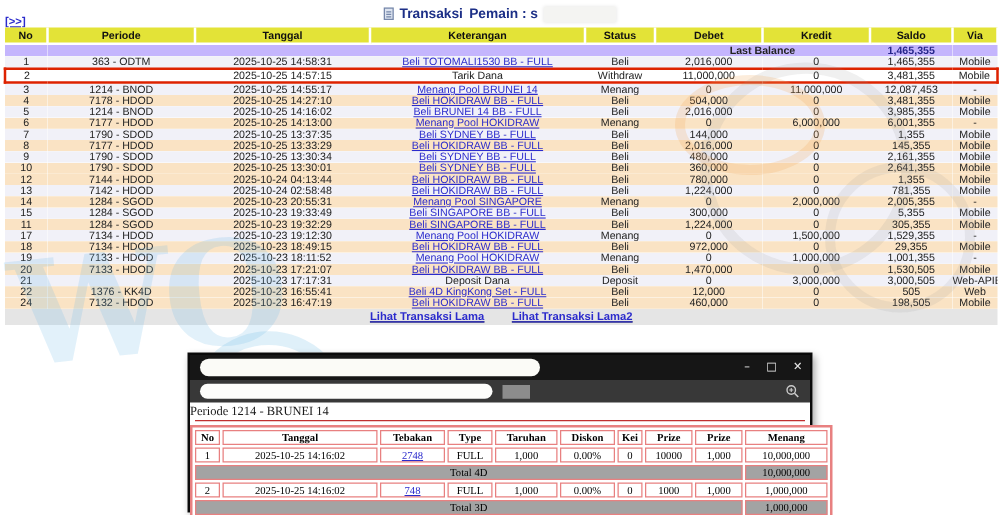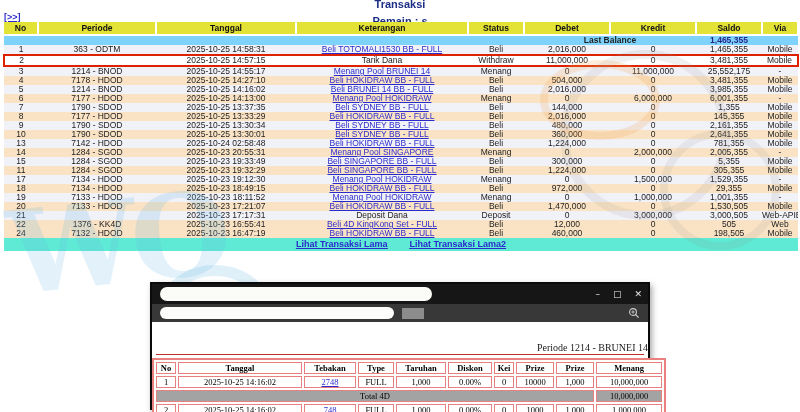--- a/index.html
+++ b/index.html
@@ -2,55 +2,55 @@
 <html><head>
 <meta charset="utf-8">
 <style>
   * { margin:0; padding:0; box-sizing:border-box; }
   html,body { width:800px; height:412px; background:#fff; overflow:hidden;
     font-family:"Liberation Sans", sans-serif; }
   .page { position:relative; width:800px; height:412px; background:#fff; }
 
   
   .title-bar { position:absolute; top:3px; left:0; width:800px; height:16px;
-    display:flex; justify-content:center; align-items:center; gap:5px; z-index:1;flex-direction:column;}
+    display:flex; justify-content:center; align-items:center; gap:5px; z-index:1;}
   .doc-icon { width:8px; height:10px; border:1px solid #7788aa; background:#dde4f0;
     display:inline-block; position:relative; }
   .doc-icon::before{content:"";position:absolute;left:1px;top:2px;width:4px;height:1px;background:#7788aa;box-shadow:0 2px 0 #7788aa,0 4px 0 #7788aa;}
   .page-title { font-size:11px; font-weight:bold; color:#1c2f87; }
   .censor-box { width:58px; height:13px; background:#f4f4f2; border-radius:2px;
     box-shadow:0 0 3px rgba(0,0,0,.08); }
 
   .pag-link { position:absolute; top:12px; left:4px; font-size:9px; font-weight:bold;
     color:#2b2bcc; text-decoration:underline; z-index:1; }
 
   
   .main-table { position:absolute; top:22px; left:3px; width:794px;
     border-collapse:collapse; table-layout:fixed; z-index:1; }
   .main-table th { background:#e3e337; font-size:8.5px; font-weight:bold; color:#111;
     height:13px; border-right:2px solid #fff; border-bottom:2px solid #fff; text-align:center; }
   .main-table td { height:9px; font-size:8.5px; line-height:9px; text-align:center;
     color:#222; overflow:hidden; white-space:nowrap; }
   col.c1{width:34px} col.c2{width:118px} col.c3{width:140px} col.c4{width:172px}
   col.c5{width:56px} col.c6{width:86px} col.c7{width:86px} col.c8{width:66px} col.c9{width:36px}
 
-  tr.lastbal td { background:#7dd3fc; font-weight:bold; height:10px; }
+  tr.lastbal td { background:#c4b5fd; font-weight:bold; height:10px; }
   tr.lastbal .lb-val { color:#26268c; }
   tr.r-odd  td { background:#f1f1f8; }
   tr.r-even td { background:#fae3c4; }
   tr.hl td { background:#fff; border-top:2px solid #dd2200; border-bottom:2px solid #dd2200; }
   tr.hl td:first-child { border-left:2px solid #dd2200; }
   tr.hl td:last-child  { border-right:2px solid #dd2200; }
 
   .ket-link, .teb-link { color:#2b2bcc; text-decoration:underline; cursor:pointer; }
   .st-Beli { color:#e50000;margin-top:33px; } .st-Menang,.st-Withdraw,.st-Deposit { color:#f26100; }
   .c-kredit { color:#7b30c8; } .c-saldo { color:#7b30c8; }
   .c-via { color:#444; }
 
-  tr.foot td { height:13px; background:#5eead4;text-decoration:underline; }
+  tr.foot td { height:13px; background:#e5e5e5;text-decoration:underline; }
   .foot-links { display:flex; justify-content:center; gap:22px; font-size:9px; font-weight:bold; }
   .foot-links a { color:#2b2bcc; text-decoration:underline; cursor:pointer; }
 
   
   .wm { position:absolute; pointer-events:none; z-index:2; }
   .wm-text { left:8px; top:175px; font-family:"DejaVu Serif", serif; font-weight:bold;
     font-size:115px; color:rgba(110,185,228,.20); transform:rotate(-6deg); letter-spacing:-6px;}
   .wm-circle1 { left:560px; top:50px; width:170px; height:170px; border:9px solid rgba(150,150,150,.14); border-radius:50%; }
   .wm-circle2 { left:660px; top:130px; width:120px; height:120px; border:8px solid rgba(150,150,150,.13); border-radius:50%; }
   .wm-circle3 { left:540px; top:60px; width:120px; height:80px; border:8px solid rgba(240,170,90,.22); border-radius:50%; }
@@ -67,21 +67,21 @@
     align-items:center; gap:13px; }
   .win-btn { color:#e8e8e8; font-size:9px; line-height:9px; cursor:pointer;
     font-family:"DejaVu Sans", sans-serif; }
   .addr-bar { height:18px; background:#383838; position:relative; }
   .addr-pill { position:absolute; left:8px; top:3px; width:234px; height:12px;
     background:#fdfdfb; border-radius:7px; }
   .addr-box { position:absolute; left:250px; top:4px; width:22px; height:11px; background:#8c8c8c; }
   .zoom-glyph { position:absolute; right:8px; top:3px; width:12px; height:12px; }
 
   .popup-body { font-family:"Liberation Serif", serif; }
-  .popup-heading { text-align:right; font-size:10px; color:#1a1a1a; margin-top:20px; height:12px; }
+  .popup-heading { text-align:left; font-size:10px; color:#1a1a1a; margin-top:2px; height:12px; }
   .red-line { height:1px; background:#c03030; margin:0 4px; }
 
   .ptable { margin:3px auto 0 auto; width:490px; border-collapse:separate; border-spacing:2px;
     border:2px solid #e88080; background:#fff; table-layout:fixed; }
   .ptable th { border:1px solid #e88080; font-size:8.5px; font-weight:bold; height:10px;
     text-align:center; background:#fff; overflow:hidden; white-space:nowrap;}
   .ptable td { border:1px solid #e88080; font-size:8.5px; height:10px; text-align:center;
     background:#fff; overflow:hidden; white-space:nowrap; }
   .ptable .trow td { background:#a3a3a3; font-size:8.5px; }
 </style>
@@ -158,21 +158,21 @@
       <td class="c-via">Mobile</td>
     </tr>
         <tr class="r-odd">
       <td class="c-no">3</td>
       <td class="c-periode">1214 - BNOD</td>
       <td class="c-tanggal">2025-10-25 14:55:17</td>
       <td class="c-ket"><a class="ket-link">Menang Pool BRUNEI 14</a></td>
       <td class="c-status st-Menang">Menang</td>
       <td class="c-debet">0</td>
       <td class="c-kredit">11,000,000</td>
-      <td class="c-saldo">25,552,175</td>
+      <td class="c-saldo">12,087,453</td>
       <td class="c-via">-</td>
     </tr>
         <tr class="r-even">
       <td class="c-no">4</td>
       <td class="c-periode">7178 - HDOD</td>
       <td class="c-tanggal">2025-10-25 14:27:10</td>
       <td class="c-ket"><a class="ket-link">Beli HOKIDRAW BB - FULL</a></td>
       <td class="c-status st-Beli">Beli</td>
       <td class="c-debet">504,000</td>
       <td class="c-kredit">0</td>
@@ -236,20 +236,31 @@
     </tr>
         <tr class="r-even">
       <td class="c-no">10</td>
       <td class="c-periode">1790 - SDOD</td>
       <td class="c-tanggal">2025-10-25 13:30:01</td>
       <td class="c-ket"><a class="ket-link">Beli SYDNEY BB - FULL</a></td>
       <td class="c-status st-Beli">Beli</td>
       <td class="c-debet">360,000</td>
       <td class="c-kredit">0</td>
       <td class="c-saldo">2,641,355</td>
+      <td class="c-via">Mobile</td>
+    </tr>
+        <tr class="r-even">
+      <td class="c-no">12</td>
+      <td class="c-periode">7144 - HDOD</td>
+      <td class="c-tanggal">2025-10-24 04:13:44</td>
+      <td class="c-ket"><a class="ket-link">Beli HOKIDRAW BB - FULL</a></td>
+      <td class="c-status st-Beli">Beli</td>
+      <td class="c-debet">780,000</td>
+      <td class="c-kredit">0</td>
+      <td class="c-saldo">1,355</td>
       <td class="c-via">Mobile</td>
     </tr>
         <tr class="r-odd">
       <td class="c-no">13</td>
       <td class="c-periode">7142 - HDOD</td>
       <td class="c-tanggal">2025-10-24 02:58:48</td>
       <td class="c-ket"><a class="ket-link">Beli HOKIDRAW BB - FULL</a></td>
       <td class="c-status st-Beli">Beli</td>
       <td class="c-debet">1,224,000</td>
       <td class="c-kredit">0</td>

